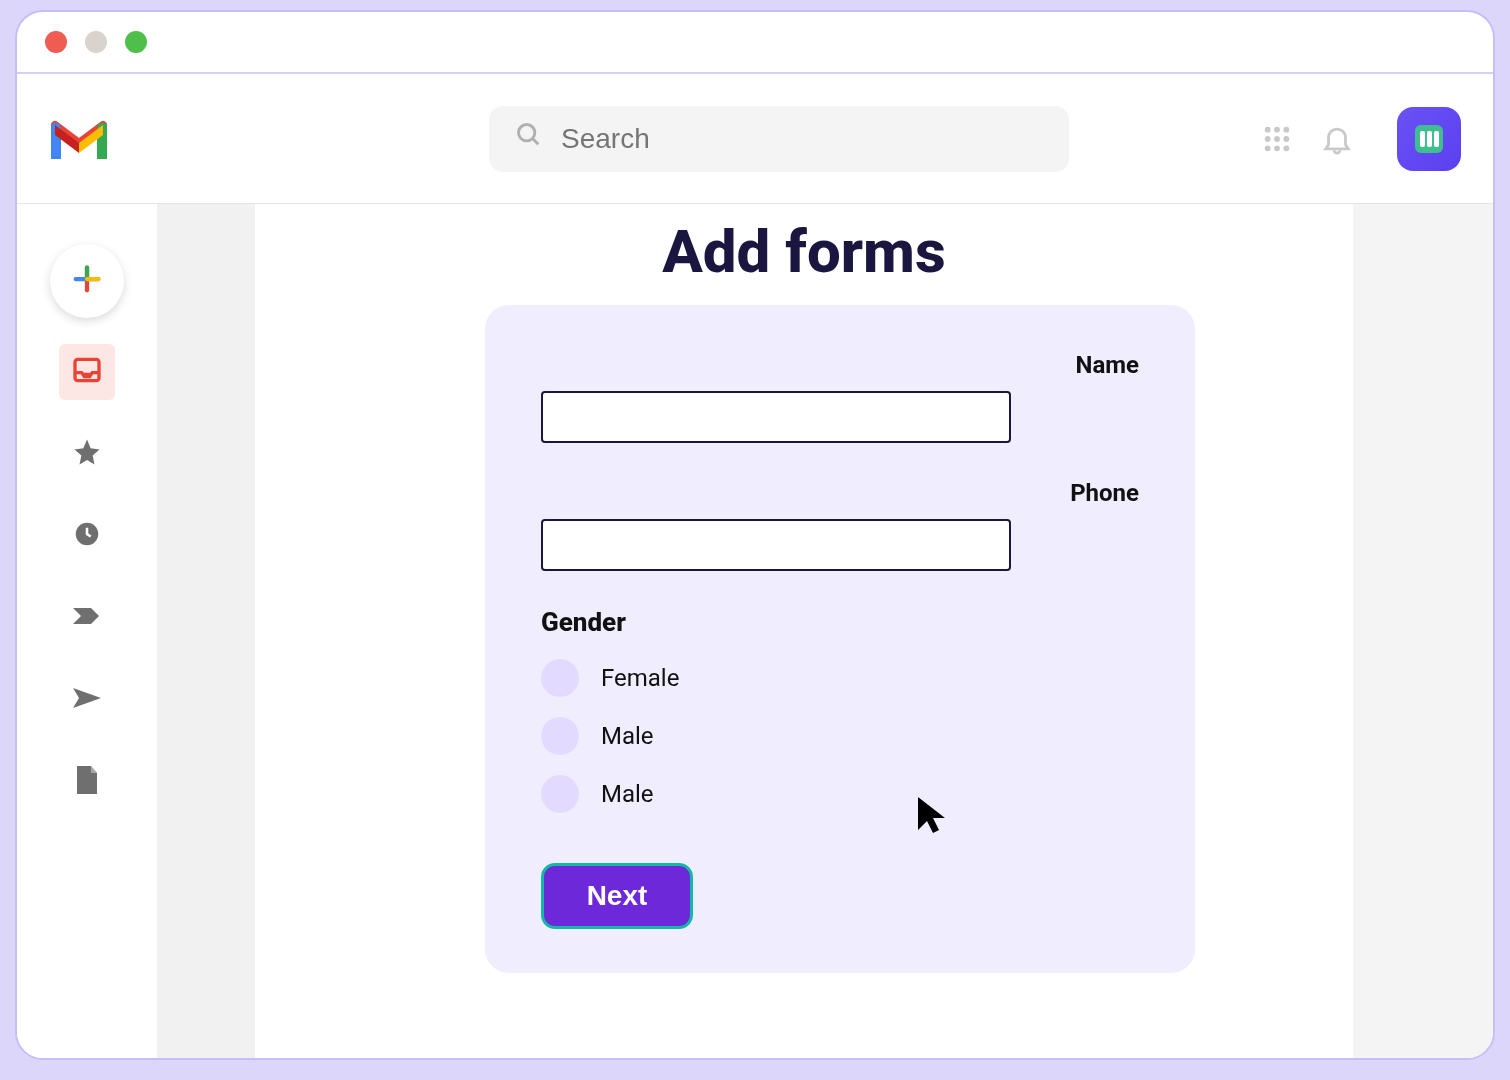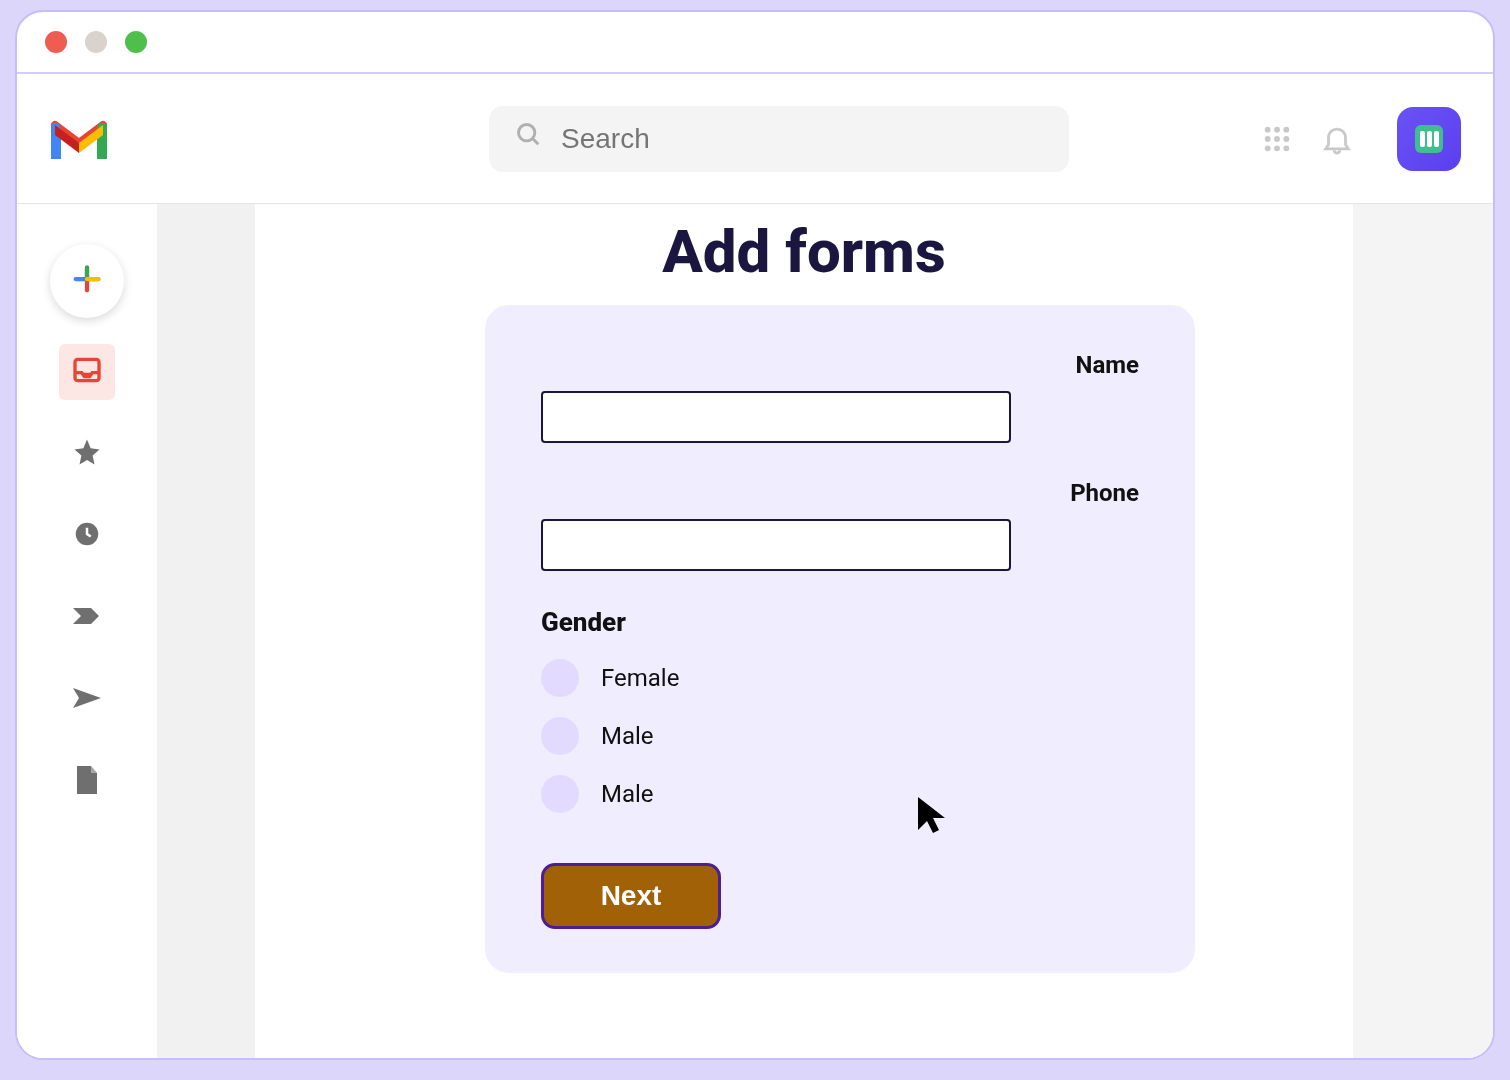--- a/index.html
+++ b/index.html
@@ -137,24 +137,24 @@
     display:flex; align-items:center; gap: 22px;
     margin-bottom: 20px;
     font-size: 24px; color:#111;
   }
   .radio-dot {
     width:38px; height:38px; border-radius:50%;
     background:#e2dbff;
   }
   .next-btn {
     margin-top: 30px;
-    width: 180px; height: 66px;
+    width: 152px; height: 66px;
     border-radius: 14px;
-    background:#a16207;
-    border: 3px solid #4c1d95;
+    background:#6d28d9;
+    border: 3px solid #14b8a6;
     color:#fff; font-size:28px; font-weight:700;
     cursor:pointer;
   }
 
   .right-gutter {
     width: 140px; background:#f4f4f4;
   }
 
   .cursor {
     position:absolute;

